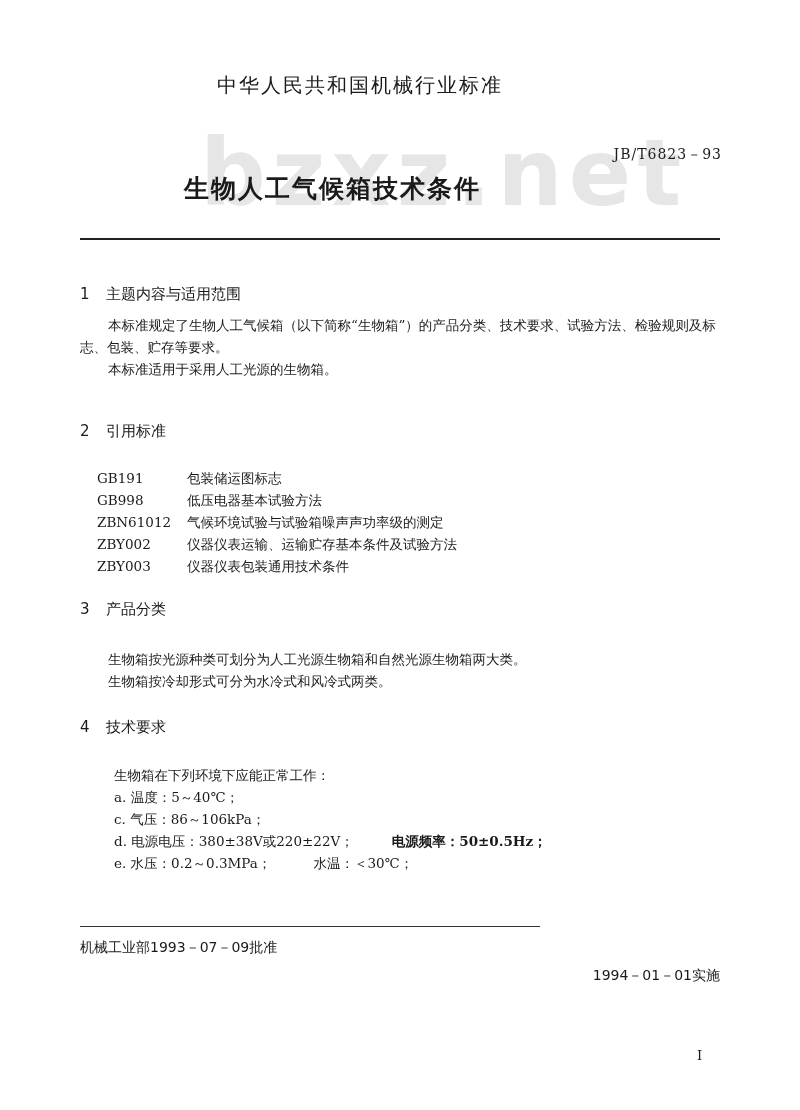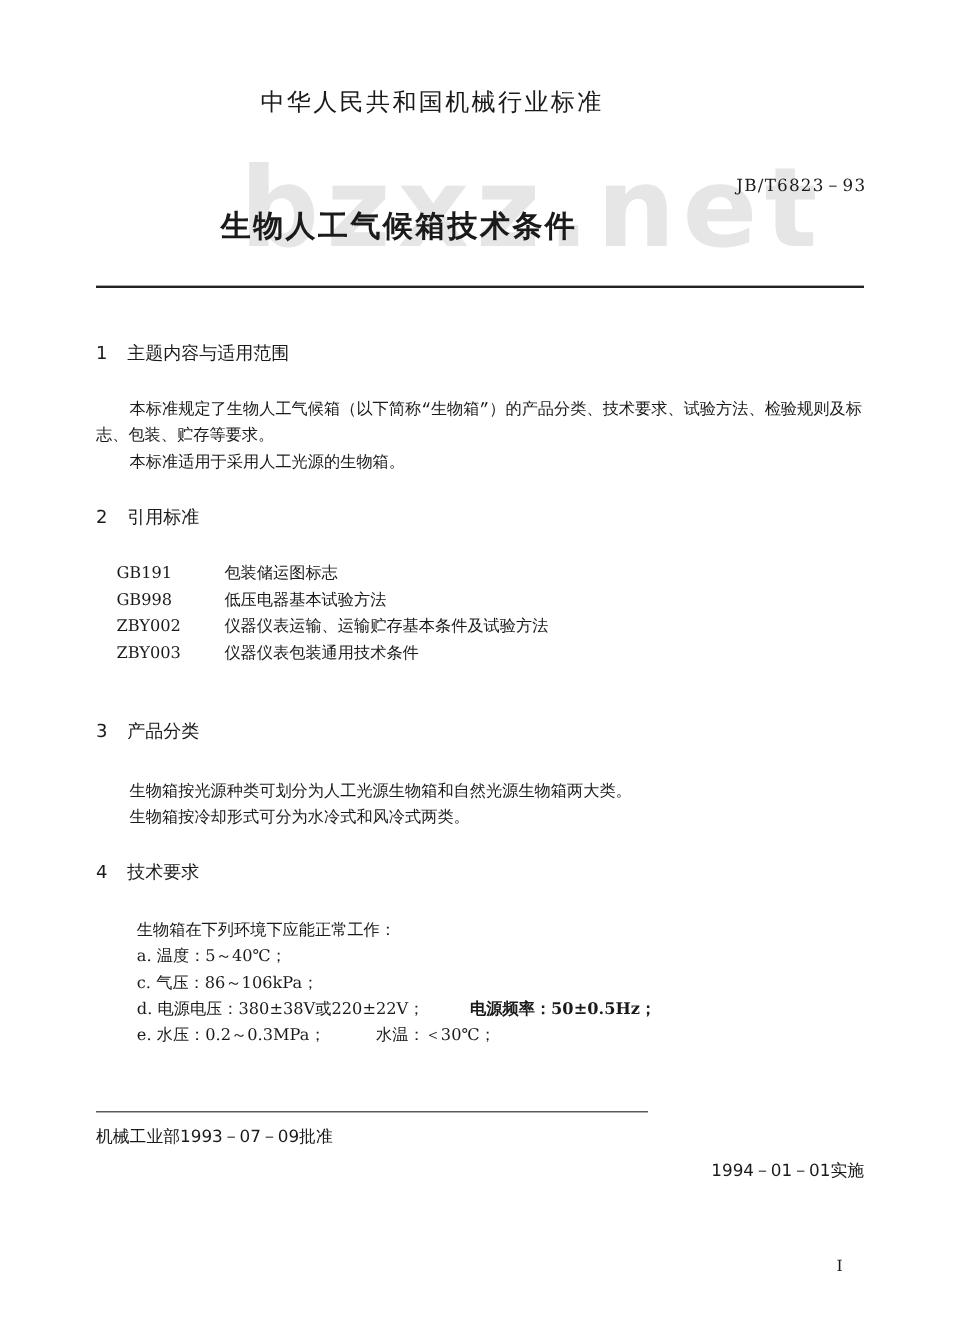--- a/index.html
+++ b/index.html
@@ -39,36 +39,40 @@
 
 <div class="abs header-title">中华人民共和国机械行业标准</div>
 <div class="abs std-code">JB/T6823－93</div>
 <div class="abs doc-title">生物人工气候箱技术条件</div>
 
 <div class="abs rule" style="top:238px;"></div>
 
 <div class="abs sec-head" style="top:285px;">
   <span class="num">1</span><span>主题内容与适用范围</span>
 </div>
-<div class="abs para" style="top:332px;font-family:Liberation Mono, monospace;">
+<div class="abs para" style="top:314px;">
   <p class="indent">本标准规定了生物人工气候箱（以下简称“生物箱”）的产品分类、技术要求、试验方法、检验规则及标志、包装、贮存等要求。</p>
   <p class="indent">本标准适用于采用人工光源的生物箱。</p>
 </div>
 
 <div class="abs sec-head" style="top:422px;">
   <span class="num">2</span><span>引用标准</span>
 </div>
 <div class="abs refs" style="top:467px;">
   <div class="row">
       <span class="code">GB191</span>
       <span>包装储运图标志</span>
     </div>
   <div class="row">
       <span class="code">GB998</span>
       <span>低压电器基本试验方法</span>
+    </div>
+  <div class="row">
+      <span class="code">ZBN61012</span>
+      <span>气候环境试验与试验箱噪声声功率级的测定</span>
     </div>
   <div class="row">
       <span class="code">ZBY002</span>
       <span>仪器仪表运输、运输贮存基本条件及试验方法</span>
     </div>
   <div class="row">
       <span class="code">ZBY003</span>
       <span>仪器仪表包装通用技术条件</span>
     </div>
 </div>

